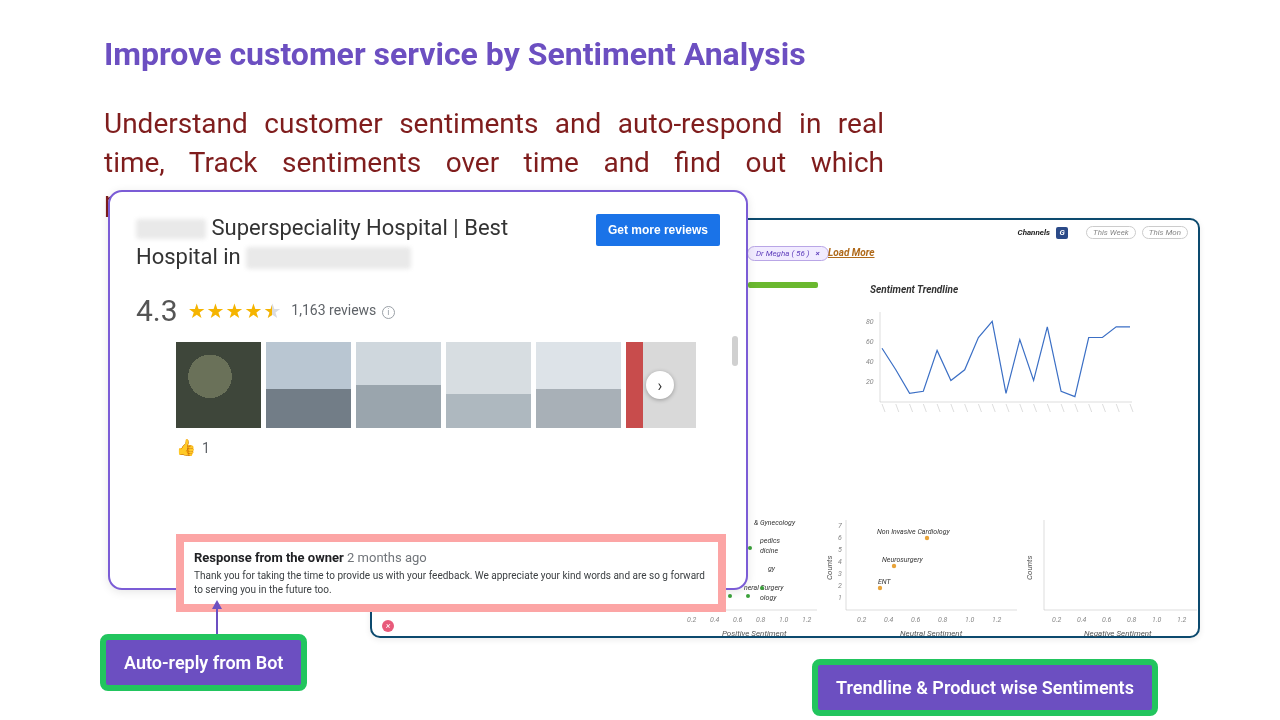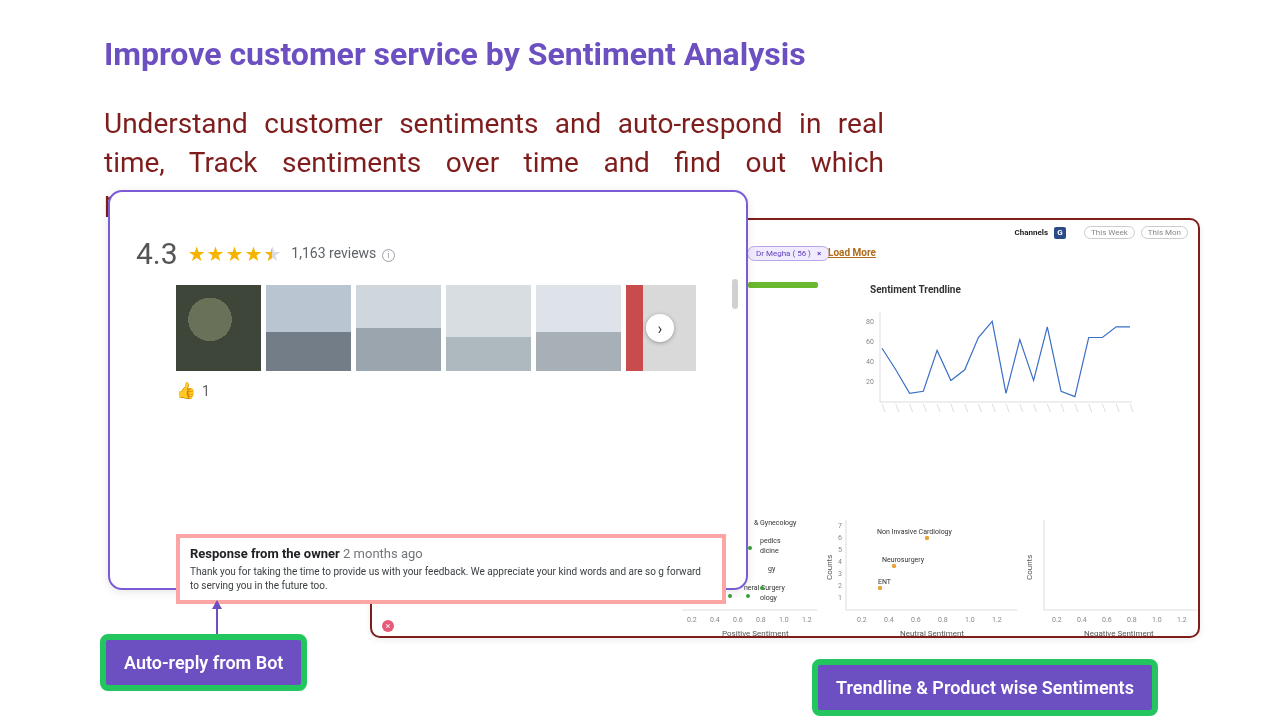--- a/index.html
+++ b/index.html
@@ -14,22 +14,23 @@
   }
   .page-subtitle {
     position: absolute; left: 104px; top: 104px; width: 780px;
     font-size: 28px; color: #7f1d1d; line-height: 1.4;
     text-align: justify; text-align-last: left;
   }
 
   
   .dash-card {
     position: absolute; left: 370px; top: 218px; width: 830px; height: 420px;
-    border: 2px solid #7f1d1d; border-radius: 10px; background: #fff;
+    border: 2px solid #0c4a6e; border-radius: 10px; background: #fff;
     box-shadow: 0 2px 6px rgba(0,0,0,0.08);
+    font-style: italic;
   }
   .dash-header { position: absolute; right: 10px; top: 6px; display: flex; align-items: center; gap: 6px; font-size: 8px; color: #444; }
   .dash-channels-label { font-weight: 700; color: #222; }
   .dash-g-badge { width: 12px; height: 12px; background: #2b4a88; color: #fff; font-size: 8px; display: inline-flex; align-items: center; justify-content: center; border-radius: 2px; font-weight: 700; }
   .dash-period-pill { border: 1px solid #ccc; border-radius: 10px; padding: 1px 6px; color: #888; }
   .dash-filter-pill {
     position: absolute; left: 375px; top: 26px;
     border: 1px solid #b9a6e6; background: #f1ebff; border-radius: 10px;
     font-size: 8px; padding: 2px 8px; color: #6242bd; display: inline-flex; align-items: center; gap: 6px;
   }
@@ -97,21 +98,21 @@
     box-shadow: 0 1px 4px rgba(0,0,0,0.3); display: flex; align-items: center; justify-content: center;
     font-size: 16px; color: #333;
   }
   .rc-scroll-knob { position: absolute; right: -18px; top: -6px; width: 6px; height: 30px; background: #d0d0d0; border-radius: 3px; }
 
   .rc-like-row { margin-top: 10px; padding-left: 40px; display: flex; align-items: center; gap: 6px; color: #5f6368; font-size: 14px; }
   .rc-thumb-icon { font-size: 16px; color: #5f6368; }
 
   .rc-owner-box {
     position: absolute; left: 176px; top: 534px; width: 550px;
-    border: 4px solid #fca5a5; background: #fff; padding: 8px 10px;
+    border: 8px solid #fca5a5; background: #fff; padding: 8px 10px;
   }
   .rc-owner-head { font-size: 13px; }
   .rc-owner-head .bold { font-weight: 700; color: #202124; }
   .rc-owner-head .ago { color: #71757a; font-weight: 400; }
   .rc-owner-body { font-size: 10px; color: #3c4043; margin-top: 4px; line-height: 1.35; }
 
   .arrow-up {
     position: absolute; left: 216px; top: 602px; width: 2px; height: 32px; background: #6c4fc1;
   }
   .arrow-up::before {
@@ -257,20 +258,29 @@
         </g>
         <text class="scat-axis-title" x="62" y="126">Negative Sentiment</text>
       </svg>
     </div>
   </div>
 
   <div class="mini-close">×</div>
 </div>
 
 <div class="review-card">
+  <div class="rc-title-row">
+    <div class="rc-title">
+      <span class="blur1"></span>
+      <span>Superspeciality Hospital | Best</span><br>
+      <span>Hospital in</span>
+      <span class="blur2"></span>
+    </div>
+    <button class="rc-get-btn">Get more reviews</button>
+  </div>
 
   <div class="rc-rating-row">
     <span class="rc-rating-num">4.3</span>
     <span class="stars">
       <span class="star">★</span>
         <span class="star">★</span>
         <span class="star">★</span>
         <span class="star">★</span>
         <span class="half-star">★</span>
     </span>

